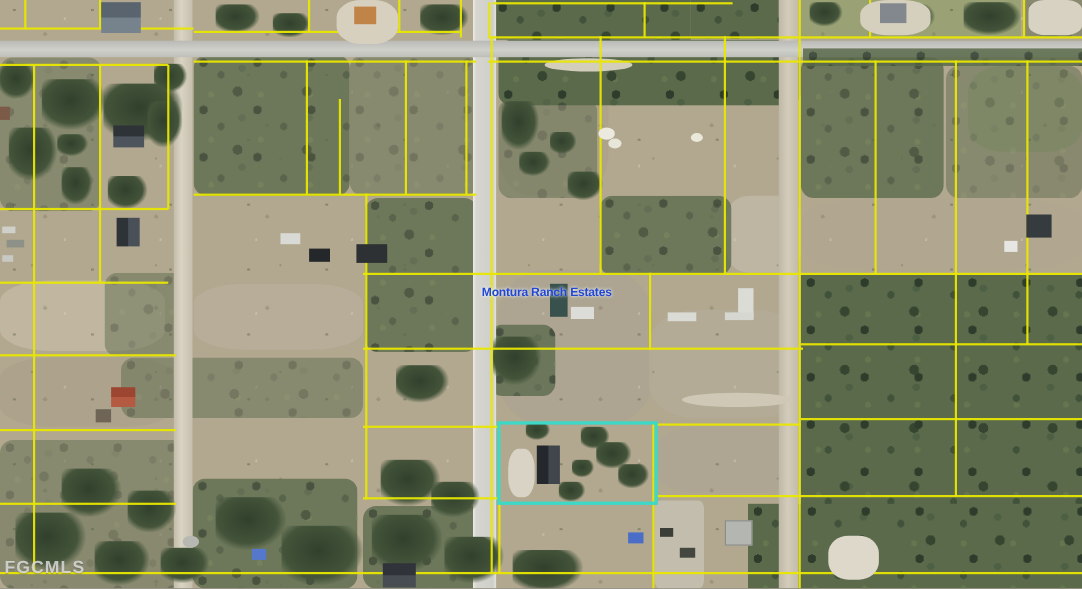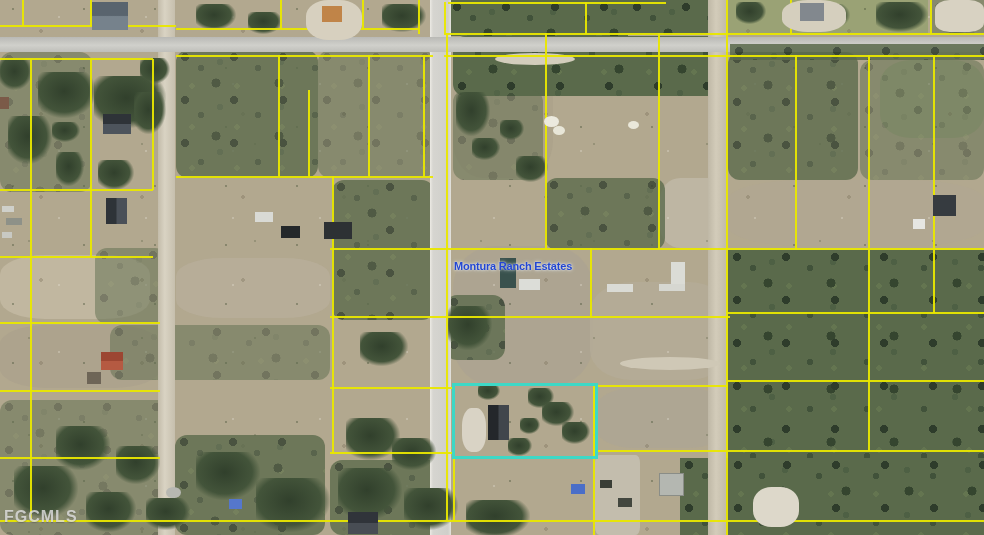--- a/index.html
+++ b/index.html
@@ -47,21 +47,21 @@
   .yl{background:#e9e700;opacity:.95;}
 
   
   .b{background:#3a3f44;}
 
   .highlight{left:452px;top:383px;width:146px;height:76px;
     border:3px solid #3dd8c6;background:transparent;}
 
   .subdivision-label{left:438px;top:260px;color:#2346d2;font-size:11px;font-weight:bold;
     letter-spacing:-.2px;white-space:nowrap;
-    text-shadow:0 0 2px rgba(240,248,255,.95),0 0 4px rgba(240,248,255,.7);margin-left:16px;}
+    text-shadow:0 0 2px rgba(240,248,255,.95),0 0 4px rgba(240,248,255,.7);}
   .watermark{left:4px;top:508px;color:rgba(228,228,228,.8);font-size:16px;font-weight:600;
     letter-spacing:1px;white-space:nowrap;text-shadow:0 1px 1px rgba(60,60,60,.35);}
 </style>
 </head>
 <body>
 
 <div class="map">
 
   <div class="p" style="left:453px;top:246px;width:140px;height:140px;background:rgba(170,162,146,.6)"></div>
   <div class="p" style="left:590px;top:282px;width:140px;height:98px;background:rgba(181,172,152,.7)"></div>

